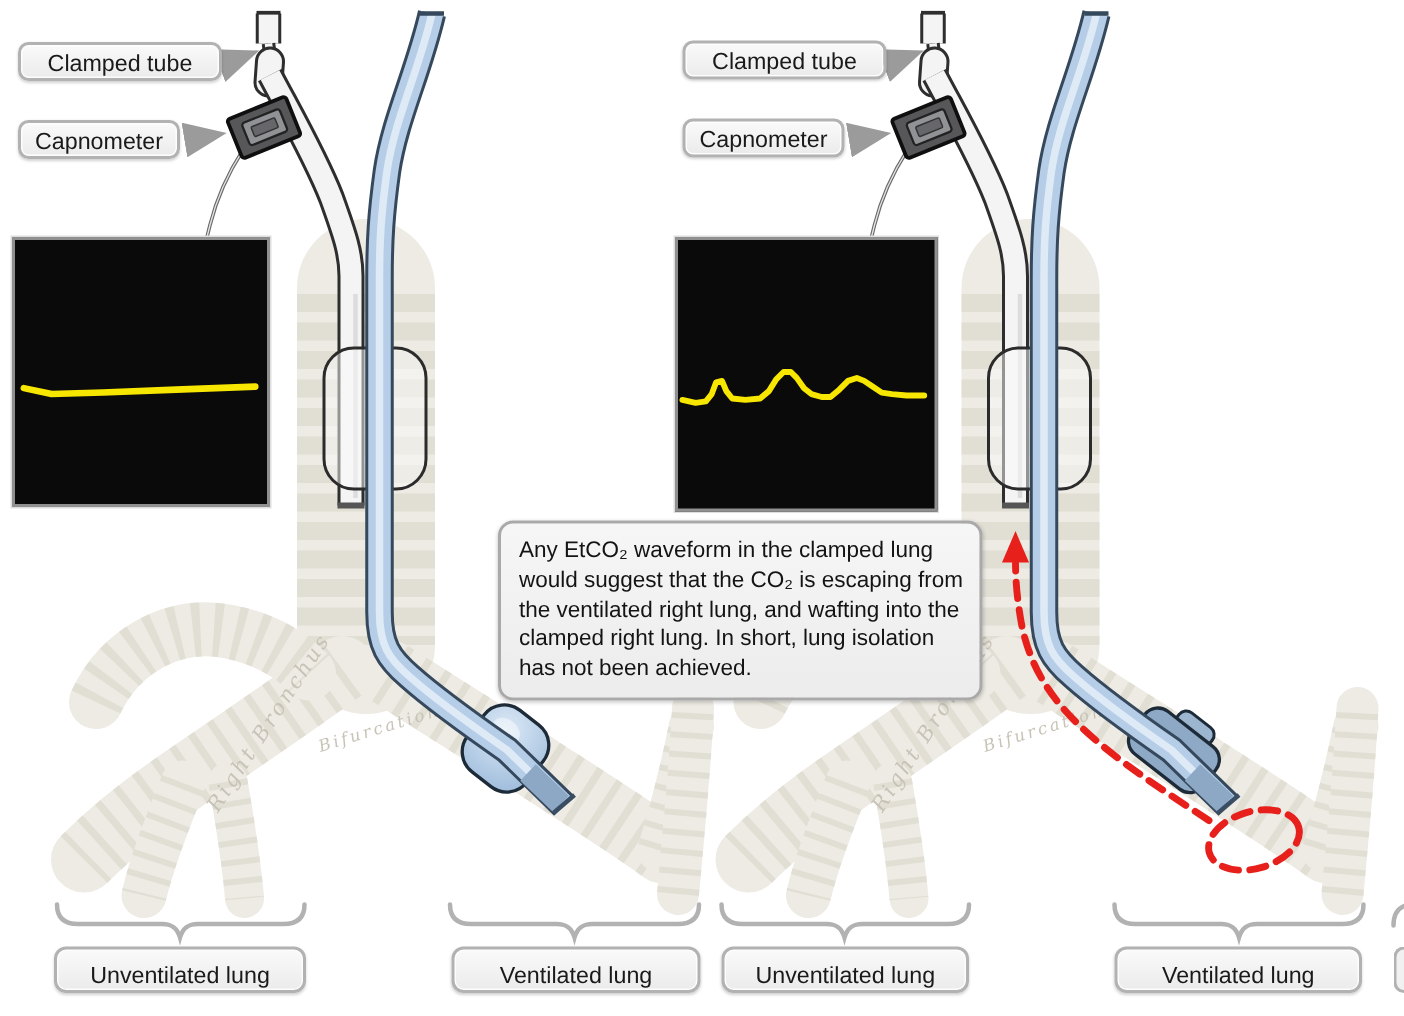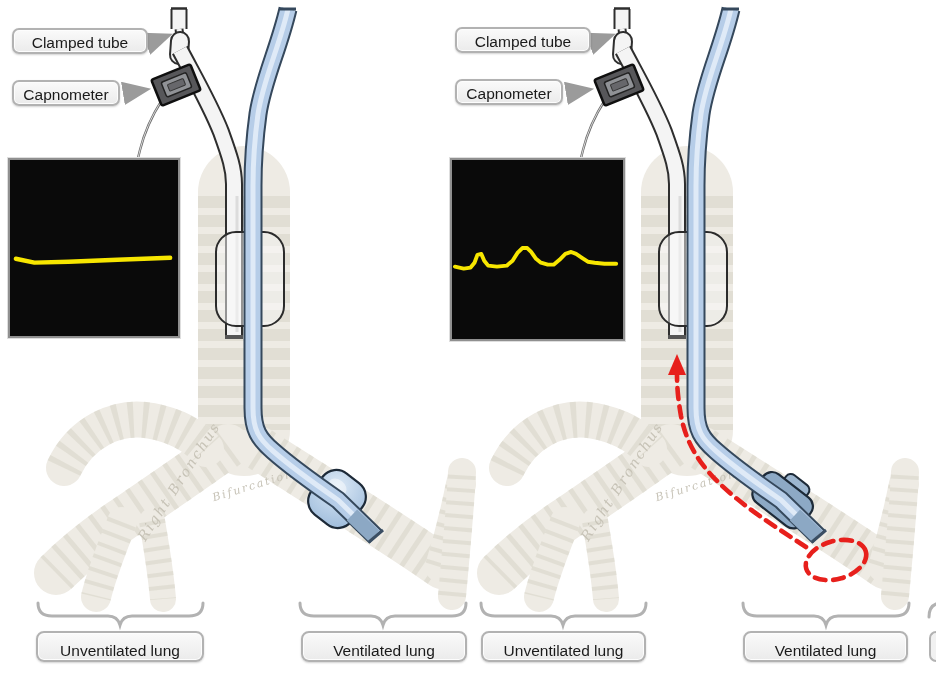--- a/index.html
+++ b/index.html
@@ -154,20 +154,23 @@
     <span>Clamped tube</span>
   </div>
   <div class="lbox" style="left:455px;top:79px;width:108px;height:26px">
     <span>Capnometer</span>
   </div>
   <div class="screen" style="left:450px;top:158px;width:175px;height:183px">
     <svg viewBox="0 0 175 183" preserveAspectRatio="none">
       <polyline fill="none" stroke-width="4" stroke-linecap="round" stroke-linejoin="round" points="3,109 12,111 19,110 23,105 26,97 30,96 33,103 37,108 46,109 56,108 62,103 67,95 72,90 77,90 81,94 86,101 91,105 98,107 104,107 110,102 116,96 122,94 127,96 133,100 139,104 146,105 156,106 168,106" stroke="#f7e600"></polyline>
     </svg>
   </div>
+  <div class="annot" style="left:332px;top:347px;width:323px">
+    <span>Any EtCO₂ waveform in the clamped lung would suggest that the CO₂ is escaping from the ventilated right lung, and wafting into the clamped right lung. In short, lung isolation has not been achieved.</span>
+  </div>
   <div class="lbox" style="left:481px;top:631px;width:165px;height:31px;border-radius:8px">
     <span>Unventilated lung</span>
   </div>
   <div class="lbox" style="left:743px;top:631px;width:165px;height:31px;border-radius:8px">
     <span>Ventilated lung</span>
   </div>
 
   <div class="sliver" style="left:929px;top:631px;width:10px;height:31px"></div>
 </div>
 

